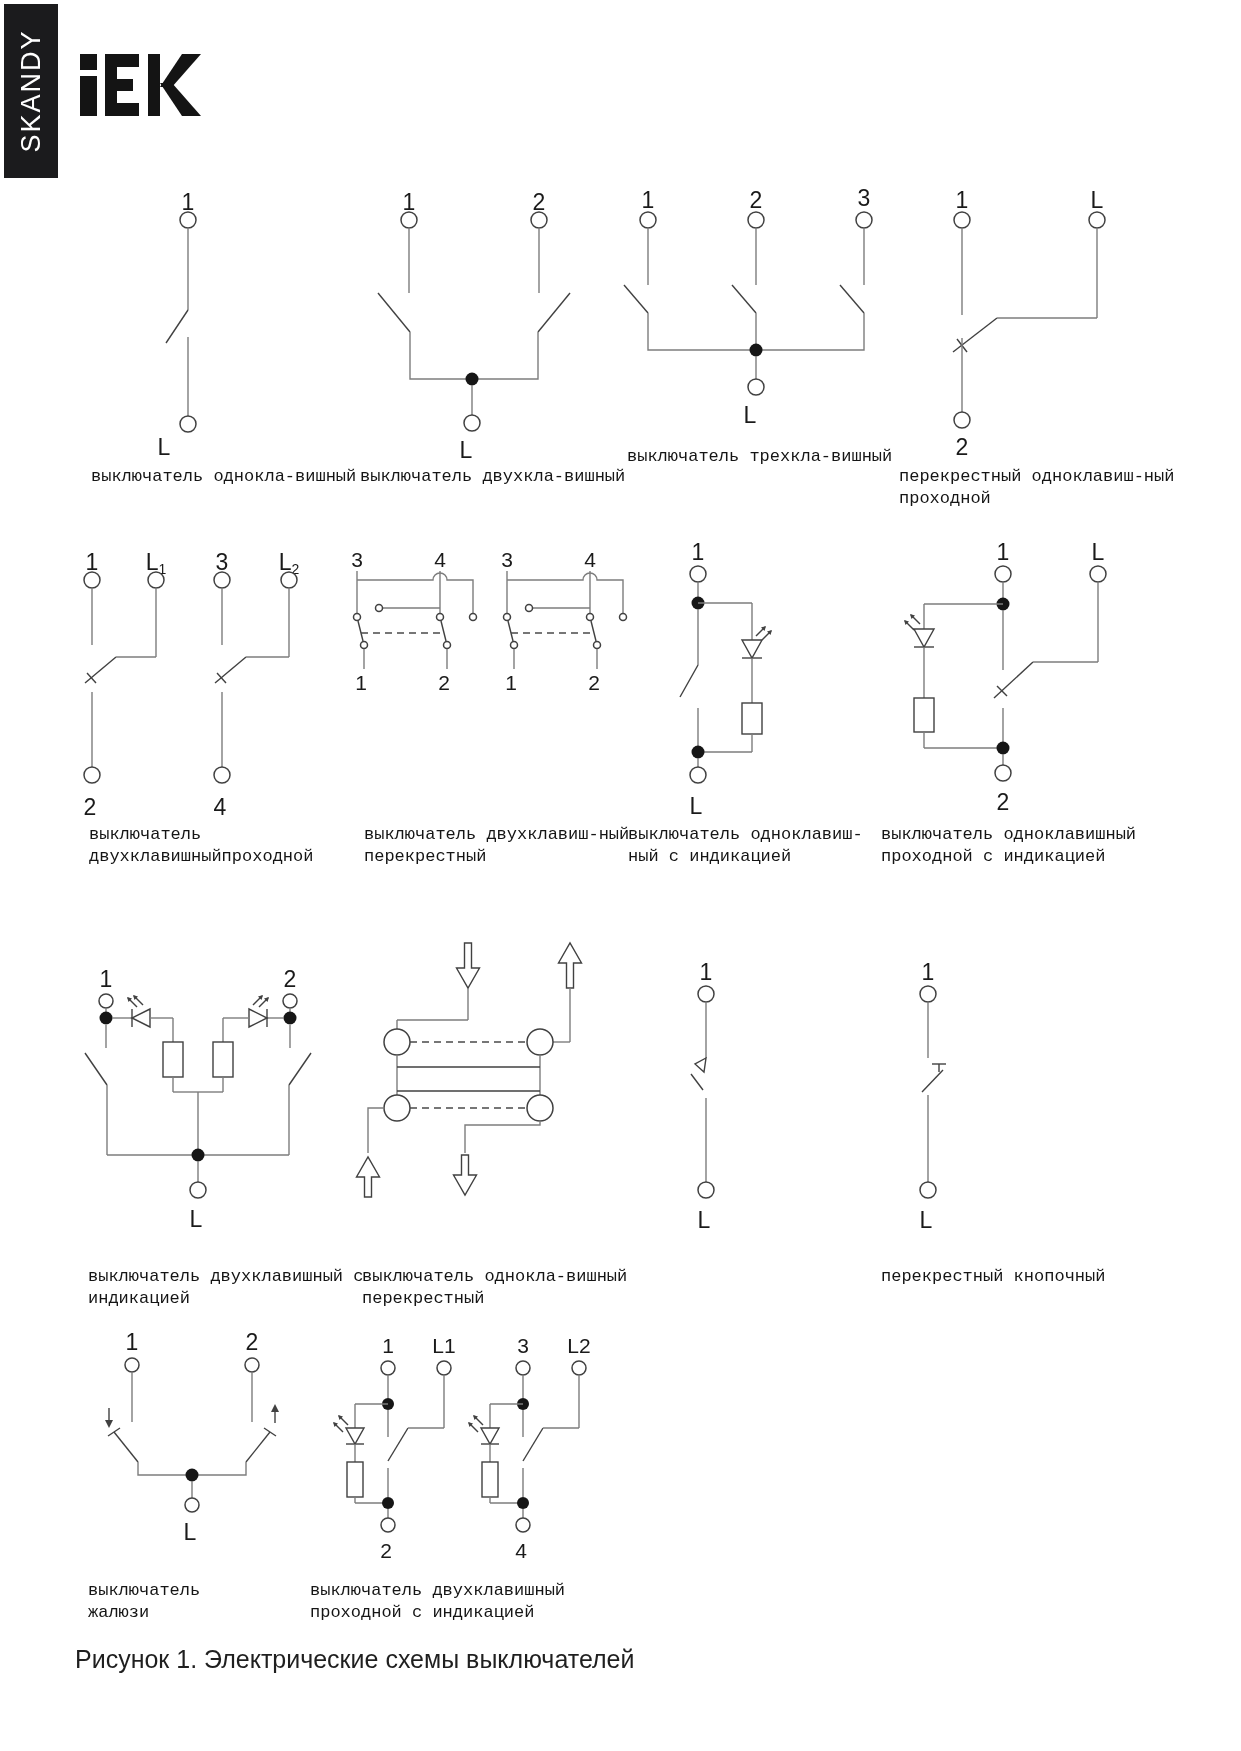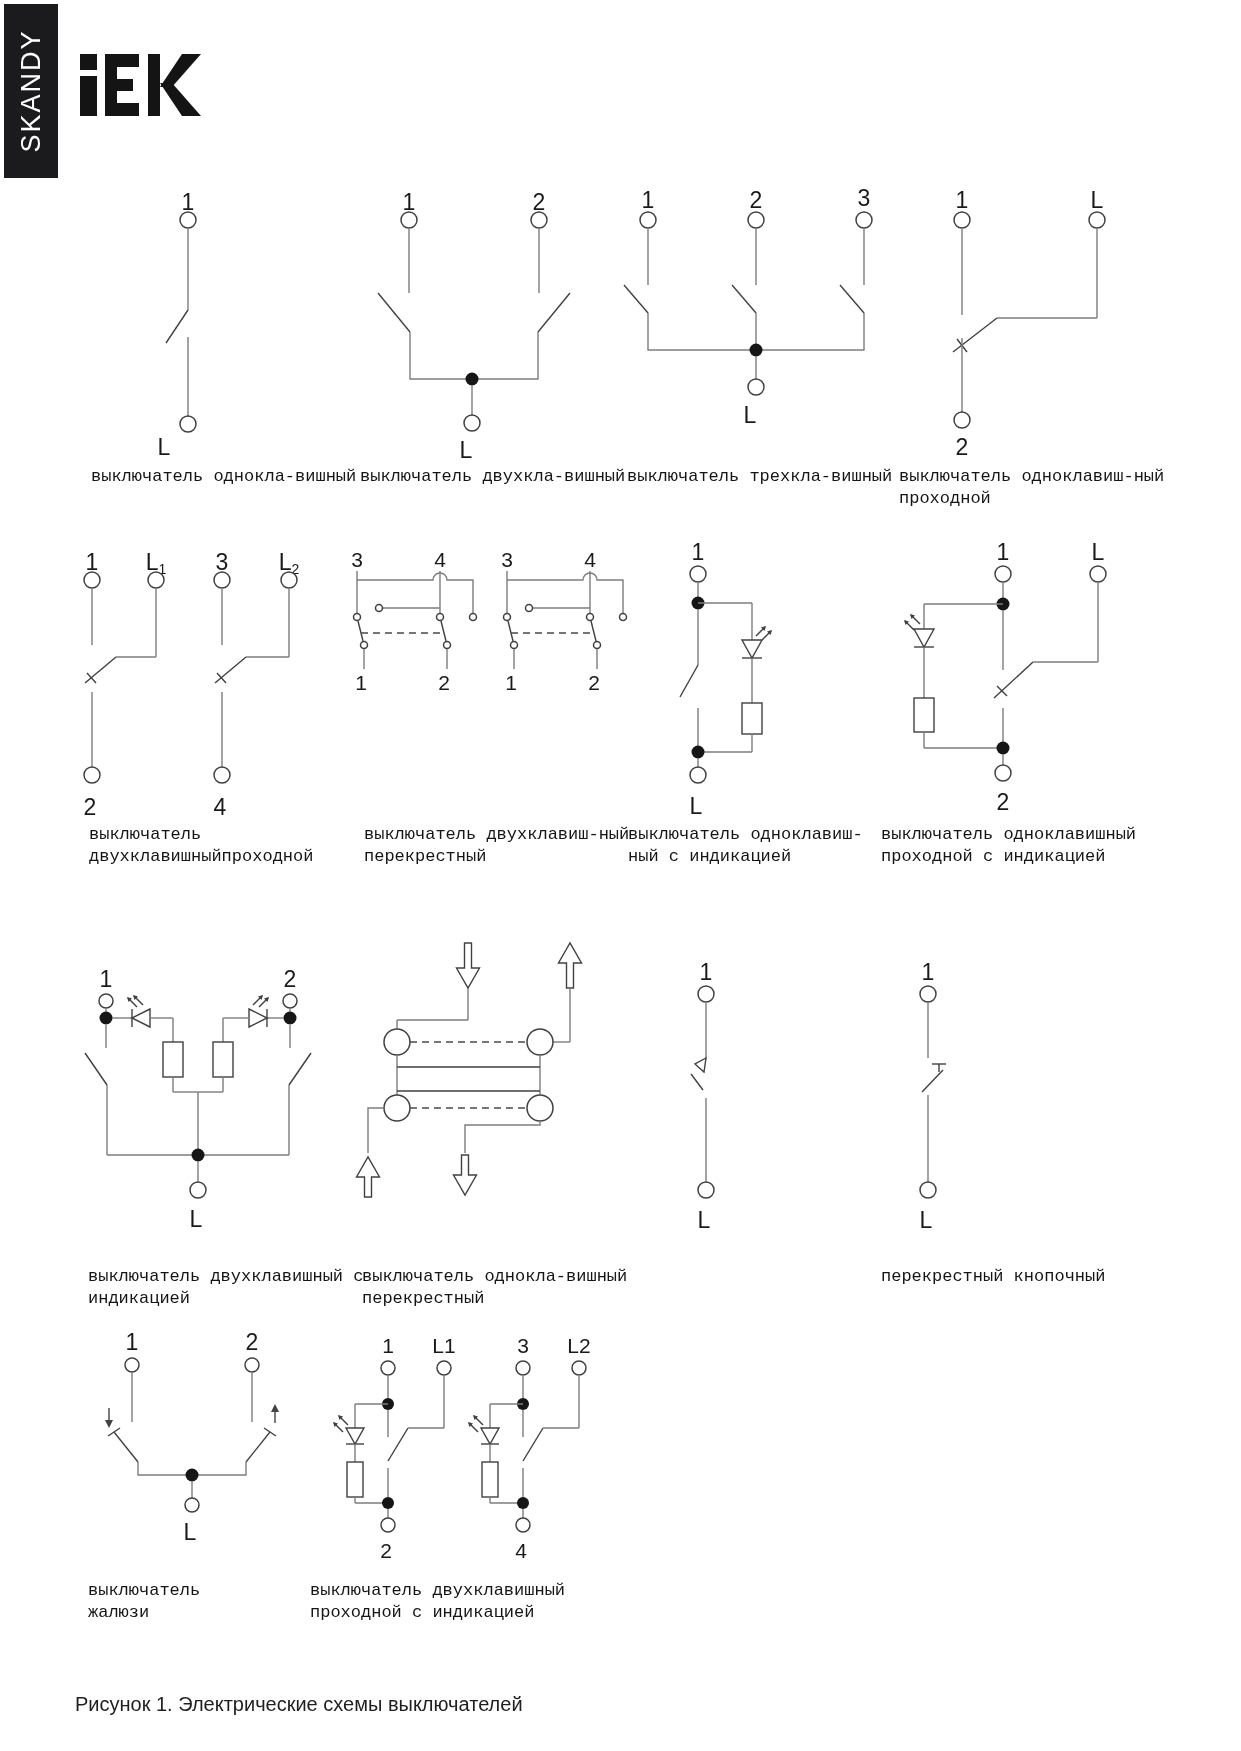--- a/index.html
+++ b/index.html
@@ -14,21 +14,21 @@
   .s{stroke:#414141;stroke-width:1.4;fill:none;}
   .dash{stroke:#4a4a4a;stroke-width:1.4;fill:none;stroke-dasharray:7 5;}
   .term{fill:#ffffff;stroke:#414141;stroke-width:1.5;}
   .dot{fill:#161616;stroke:none;}
   .head{fill:#414141;stroke:none;}
   .box{fill:#ffffff;stroke:#414141;stroke-width:1.4;}
   text.lbl{font-family:"Liberation Sans",sans-serif;font-size:23px;fill:#1a1a1a;text-anchor:middle;}
   text.lbl2{font-family:"Liberation Sans",sans-serif;font-size:21px;fill:#1a1a1a;text-anchor:middle;}
   .cap{position:absolute;font-size:17px;line-height:22px;color:#151515;font-family:Liberation Mono, monospace;}
   .cap span{display:block;white-space:nowrap;}
-  .figcap{position:absolute;left:75px;top:1645px;font-size:20px;color:#1f1f1f;white-space:nowrap;margin-top:48px;}
+  .figcap{position:absolute;left:75px;top:1645px;font-size:25px;color:#1f1f1f;white-space:nowrap;}
 </style>
 </head>
 <body>
 
 <div id="page">
 
   <div class="banner">
     <span>SKANDY</span>
   </div>
 
@@ -109,26 +109,26 @@
   </svg>
 
   <div class="cap" style="left:91px;top:466px;width:260px">
     <span>выключатель однокла-вишный</span>
       <span></span>
     </div>
   <div class="cap" style="left:360px;top:466px;width:260px">
     <span>выключатель двухкла-вишный</span>
       <span></span>
     </div>
-  <div class="cap" style="left:627px;top:466px;width:260px">
+  <div class="cap" style="left:627px;top:446px;width:260px">
     <span>выключатель трехкла-вишный</span>
       <span></span>
     </div>
   <div class="cap" style="left:899px;top:466px;width:260px">
-    <span>выключатель одноклавиш-ный</span>
+    <span>перекрестный одноклавиш-ный</span>
       <span>проходной</span>
     </div>
 
   <svg class="diag" style="left:65px;top:530px" width="250" height="295" viewBox="0 0 250 295">
     <text class="lbl" x="27" y="40">1</text>
     <text class="lbl" x="91" y="40"><tspan>L</tspan><tspan dy="4" font-size="14">1</tspan></text>
     <text class="lbl" x="157" y="40">3</text>
     <text class="lbl" x="224" y="40"><tspan>L</tspan><tspan dy="4" font-size="14">2</tspan></text>
     <circle class="term" cx="27" cy="50" r="8"></circle>
       <circle class="term" cx="91" cy="50" r="8"></circle>

